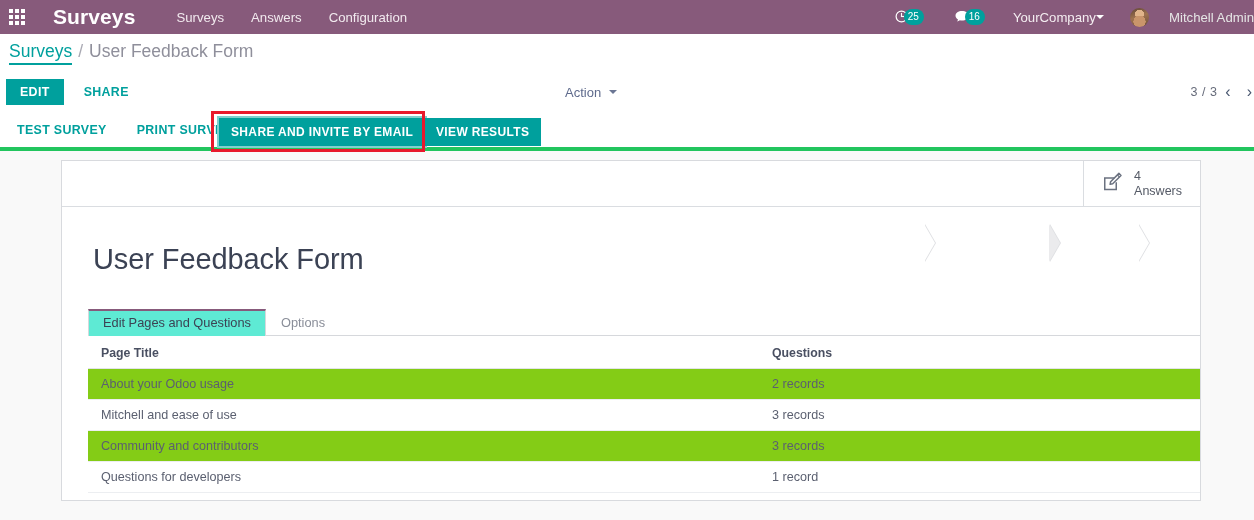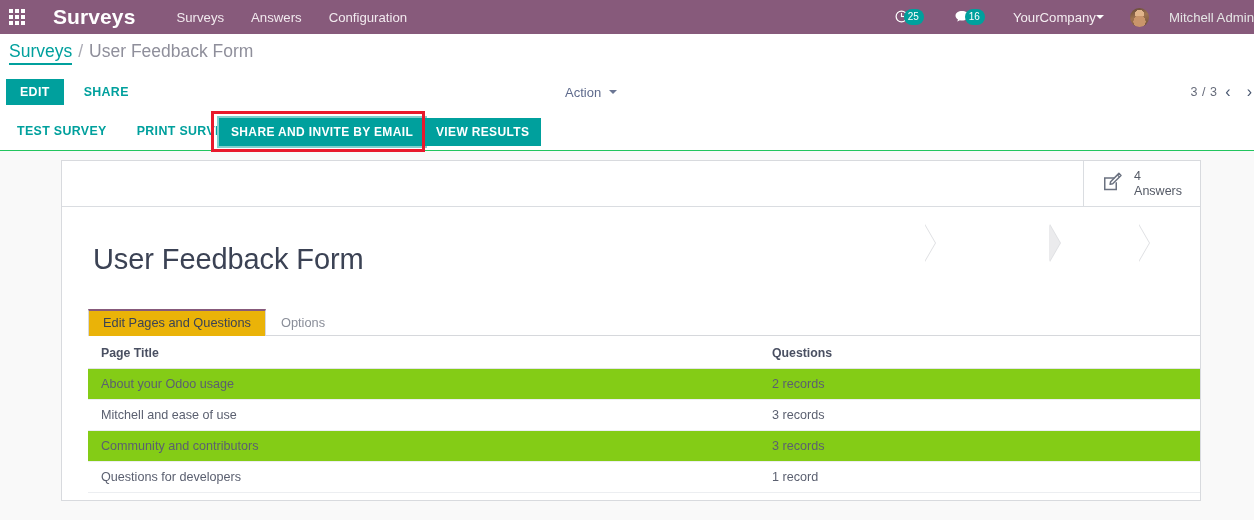--- a/index.html
+++ b/index.html
@@ -225,21 +225,21 @@
     line-height: 1;
   }
 
   
   #buttonbar-row {
     position: absolute;
     top: 112px; left: 0;
     width: 1254px;
     height: 39px;
     background: #ffffff;
-    border-bottom: 1px solid #22c55e;
+    border-bottom: 4px solid #22c55e;
     display: flex;
     align-items: center;
   }
 
   .obj-link {
     background: none;
     border: none;
     color: #00A09D;
     font-size: 12.4px;
     font-weight: bold;
@@ -416,21 +416,21 @@
     border: 1px solid transparent;
     border-bottom: none;
     position: relative;
     top: 1px;
     background: transparent;
     color: #8a8e99;
     white-space: nowrap;
     font-family: "Liberation Sans", sans-serif;
   }
   .tab.active {
-    background: #eab308;
+    background: #5eead4;
     color: #3c4354;
     border-color: #d6d8dc;
     border-top: 2px solid #875A7B;
     padding-top: 4px;
   }
 
   
   #pages-table {
     width: 100%;
     border-collapse: collapse;

